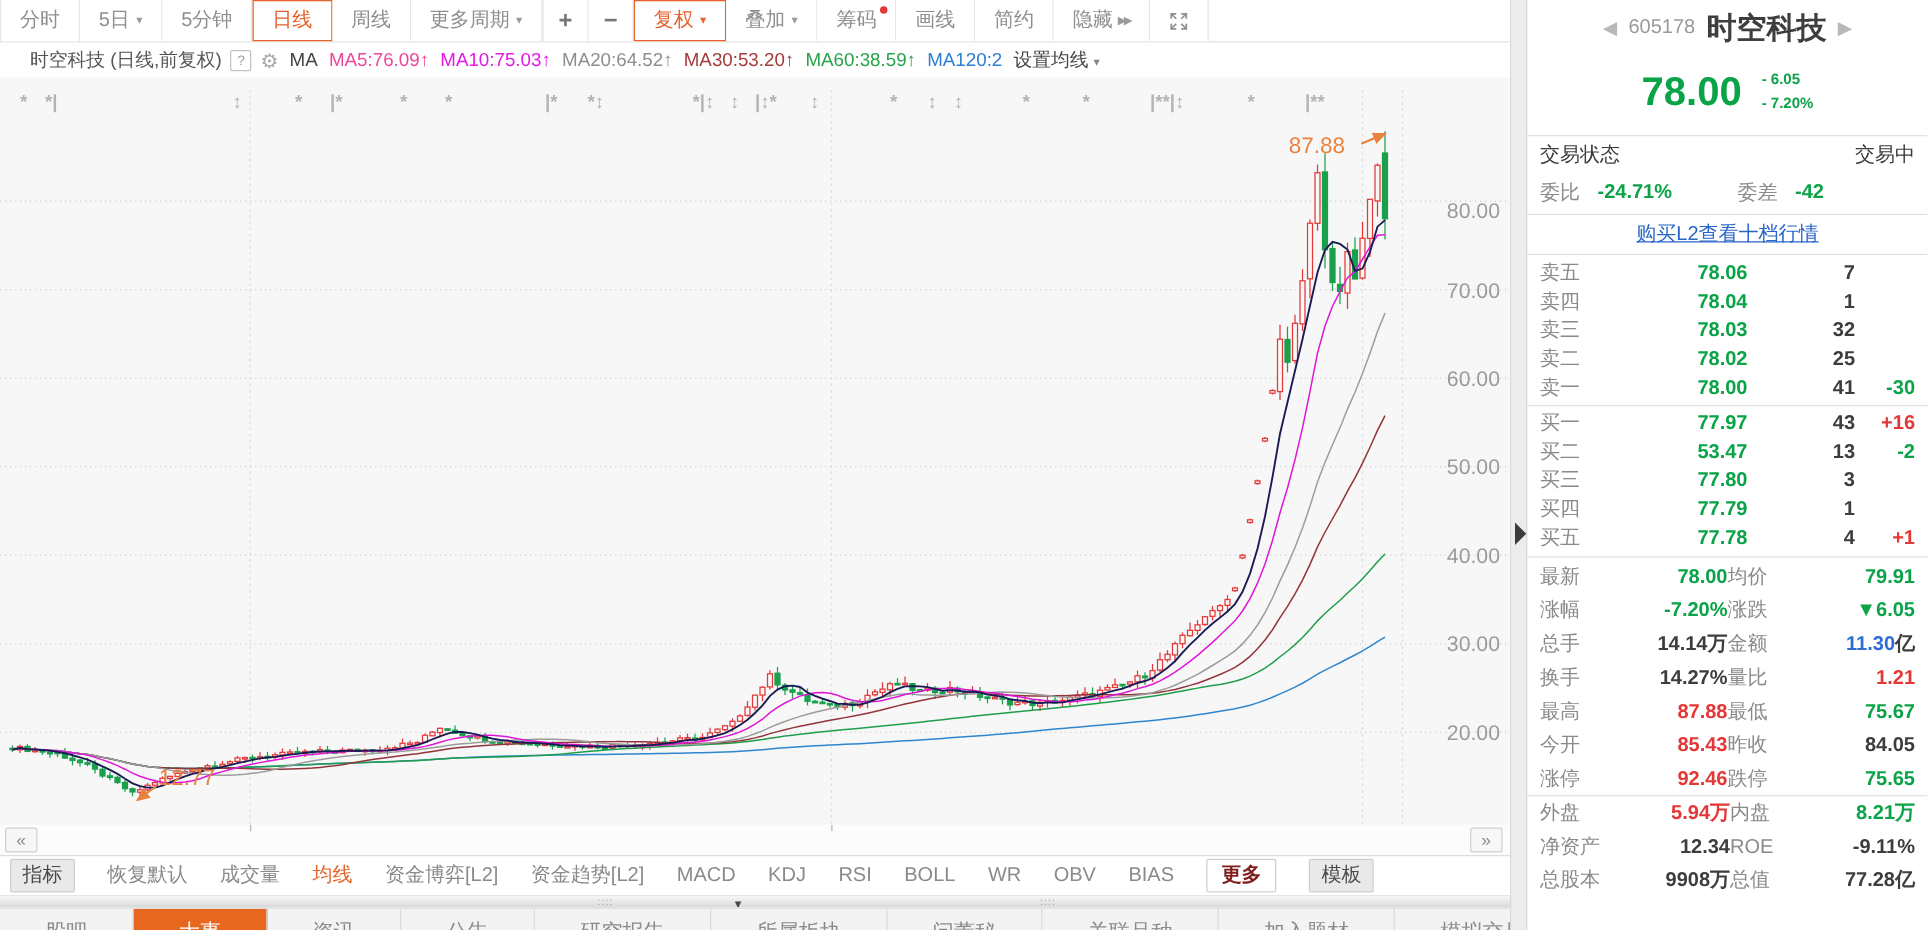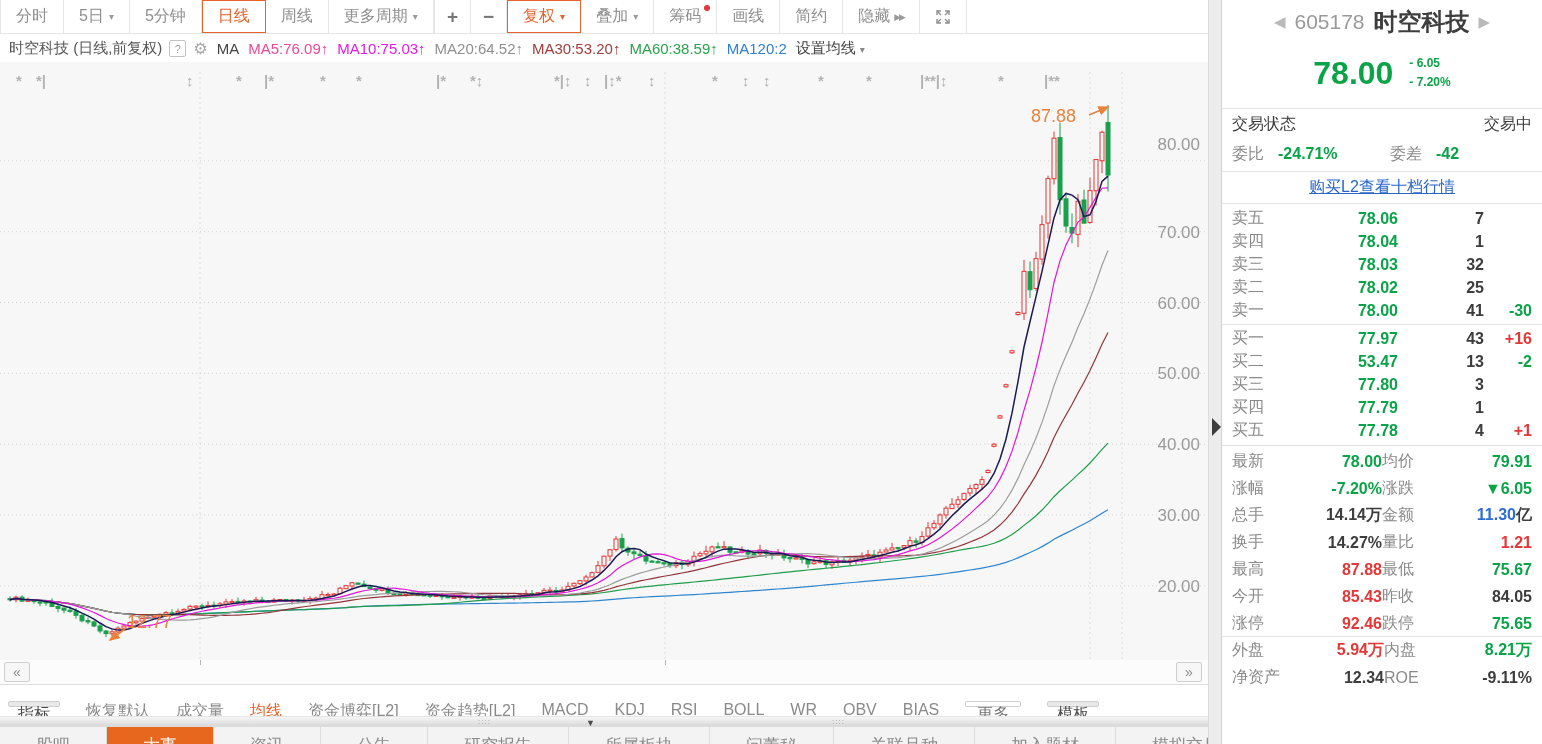--- a/index.html
+++ b/index.html
@@ -16,21 +16,21 @@
   .tgroup .cell:first-child { border-left:1px solid #e6e6e6; }
   .cell.active { color:#e6632c; border:1px solid #e6632c; }
   .cell .caret { font-size:10px; margin-left:5px; color:#9a9a9a; }
   .cell.active .caret { color:#e6632c; }
   .cell.sq { padding:0 12px; font-size:19px; color:#777; font-weight:bold; }
   .reddot { position:absolute; top:5px; right:6px; width:6px; height:6px; border-radius:50%; background:#e43737; }
   .chev { font-size:9px; color:#9a9a9a; margin-left:4px; letter-spacing:-2px; }
 
   
   .legendbar { position:absolute; left:0; top:35px; width:1208px; height:27px; background:#fff;
-    display:flex; align-items:center; padding-left:9px; font-size:15px; white-space:nowrap; }
+    display:flex; align-items:center; padding-left:24px; font-size:15px; white-space:nowrap; }
   .legendbar .title { color:#555; margin-right:7px; }
   .helpbox { display:inline-flex; width:17px; height:17px; border:1px solid #c3c3c3; border-radius:2px;
     color:#a0a0a0; font-size:11px; align-items:center; justify-content:center; margin-right:7px; }
   .gear { color:#a8a8a8; font-size:16px; margin-right:9px; }
   .ma-static { color:#444; margin-right:9px; }
   .ma-item { margin-right:9px; font-size:15px; }
   .ma-item .arr { font-weight:bold; }
   .settings { color:#444; }
   .settings .caret { font-size:10px; color:#888; margin-left:4px; }
 
@@ -39,25 +39,25 @@
   .ytick { position:absolute; width:78px; right:8px; text-align:right; font-size:17px; color:#9a9a9a; }
 
   
   .scrollrow { position:absolute; left:0; top:660px; width:1208px; height:24px; background:#fcfcfc; }
   .scrbtn { position:absolute; top:2px; width:26px; height:20px; border:1px solid #cfcfcf; background:#f7f7f7;
     color:#8a8a8a; font-size:14px; display:flex; align-items:center; justify-content:center; border-radius:2px; }
   .xtick { position:absolute; top:0; width:1px; height:5px; background:#b5b5b5; }
 
   
   .indicatorbar { position:absolute; left:0; top:684px; width:1208px; height:32px; background:#fff;
-    border-top:1px solid #dedede; display:flex; padding:16px 8px; gap:26px;
+    border-top:1px solid #dedede; display:flex; align-items:center; padding:0 8px; gap:26px;
     font-size:16px; color:#8a8a8a; white-space:nowrap; }
   .ind { cursor:pointer; }
   .ind.box-gray { background:#e9e9e9; border:1px solid #cfcfcf; color:#4a4a4a; padding:2px 9px; border-radius:2px; }
-  .ind.box-border { border:1px solid #cfcfcf; color:#737373; padding:2px 11px; border-radius:2px; }
+  .ind.box-border { border:1px solid #cfcfcf; color:#7f1d1d; padding:2px 11px; border-radius:2px;font-weight:bold; }
   .ind.active { color:#e6632c; }
 
   
   .splitter { position:absolute; left:0; top:716px; width:1208px; height:10px;
     background:linear-gradient(#f7f7f7,#d8d8d8); border-top:1px solid #e5e5e5; }
   .grip { position:absolute; top:3px; color:#9a9a9a; font-size:8px; letter-spacing:1px; line-height:4px; }
   .splitv { position:absolute; top:1px; color:#4a4a4a; font-size:9px; }
 
   
   .bottomtabs { position:absolute; left:0; top:726px; width:1208px; height:18px; background:#f3f3f3;
@@ -70,21 +70,21 @@
   .strip { position:absolute; left:1208px; top:0; width:14px; height:744px; background:#ececec;
     border-left:1px solid #dcdcdc; border-right:1px solid #d2d2d2; }
   .strip .handle { position:absolute; left:3px; top:418px; width:0; height:0;
     border-top:9px solid transparent; border-bottom:9px solid transparent; border-left:9px solid #3c3c3c; }
 
   
   .panel { position:absolute; left:1222px; top:0; width:320px; height:744px; background:#fff; font-size:16px; }
   .p-head { position:absolute; left:0; top:0; width:320px; height:44px; display:flex; align-items:center;
     justify-content:center; gap:9px; }
   .navarr { color:#b9b9b9; font-size:15px; }
-  .p-code { color:#9a9a9a; font-size:21px;text-align:center; }
+  .p-code { color:#9a9a9a; font-size:16px;text-align:center; }
   .p-name { color:#3e3e3e; font-size:24px; font-weight:bold; }
   .p-price-row { position:absolute; left:0; top:44px; width:320px; height:58px; display:flex;
     align-items:center; justify-content:center; gap:16px; }
   .p-price { font-size:32px; font-weight:bold; color:#0aa348; }
   .p-chg { font-size:12px; font-weight:bold; color:#0aa348; line-height:19px; }
   .p-div { position:absolute; left:0; width:320px; border-top:1px solid #e2e2e2; }
   .p-status { position:absolute; left:0; top:109px; width:320px; height:30px; display:flex;
     align-items:center; padding:0 10px; color:#3a3a3a; }
   .p-status .sv { margin-left:auto; }
   .p-wb { position:absolute; left:0; top:139px; width:320px; height:30px; display:grid;
@@ -612,21 +612,21 @@
         <polyline points="10,537.67841125 16,536.4393775415373 22,537.3286313252693 28,537.5350910416479 34,537.9540619567007 40,538.3242630143368 46,538.6210246436597 52,539.3506696782335 58,540.1305083049625 64,540.9320768348872 70,541.6869631673029 76,542.6539011382242 82,543.897134378627 88,545.0413105990909 94,546.3062129185249 100,547.7232177210337 106,549.1260459459899 112,550.2759544623761 118,551.112295941872 124,551.7576735592726 130,552.1792093219285 136,552.4931694675694 142,552.6733478188089 148,552.7809826572081 154,552.8311352766746 160,552.8096124248724 166,552.7275310568172 172,552.6677723343425 178,552.5546388861477 184,552.3824776772083 190,552.6049669696752 196,552.9006309728907 202,553.0770923543513 208,553.252640093115 214,553.3861693016366 220,553.4409130878097 226,553.423687521203 232,553.2603640933239 238,553.0676726219609 244,552.7633673965706 250,552.4249639271998 256,551.9059911556826 262,551.2532388309193 268,550.585814680569 274,549.71959200505 280,548.6700814342987 286,547.5885735619047 292,546.5322237297889 298,545.635741585198 304,544.7790615710701 310,543.9784679705867 316,543.2159095340076 322,542.41527079045 328,541.6565756993438 334,540.9215557867063 340,540.0525087137864 346,539.1561521948923 352,538.1440344758126 358,537.2389041197821 364,536.4805120359038 370,535.8864494783329 376,535.3598147996387 382,534.776838306809 388,534.3735020230886 394,533.9707596751765 400,533.6466245752445 406,533.3391780014739 412,533.1034792794206 418,532.8321685361743 424,532.6373990507049 430,532.4523512494192 436,532.304535663226 442,532.1558371970825 448,532.0114809153093 454,531.9184563557604 460,531.8030668918644 466,531.695384545373 472,531.5645744379333 478,531.46596558853 484,531.4026248222639 490,531.3000119873092 496,531.2332999374474 502,531.3144691925781 508,531.3634293722808 514,531.4384668288976 520,531.6582957038881 526,531.9278271891344 532,532.2932297397829 538,532.5763481118158 544,532.698702398098 550,532.7516076222937 556,532.8109040022775 562,532.846420381372 568,532.613737299451 574,532.2725855324268 580,531.8223105593112 586,531.3007363680458 592,530.5747973606071 598,529.6139465382566 604,528.3127517788896 610,526.7880871662976 616,524.913444625918 622,523.2837852599808 628,521.7658482907714 634,520.3159937314672 640,518.9556473938667 646,517.7274457635795 652,516.5760820049868 658,515.3883392642291 664,514.2189250207987 670,513.2234209652969 676,512.1091895439038 682,511.0239250538501 688,509.876163070472 694,508.5459935115468 700,507.1682227629882 706,505.7515250660191 712,504.1965290443424 718,502.68440110576154 724,501.22823584225137 730,499.96557865150805 736,498.6312712476124 742,497.31497985146433 748,496.2389335163633 754,495.262784561493 760,494.2443110769741 766,493.45938724256496 772,492.8801014878969 778,492.47132066626284 784,492.52885194848113 790,492.8140013479075 796,493.4406038279062 802,493.8203308426273 808,494.21698203422545 814,494.48575231399957 820,494.6801091840158 826,494.7921689511294 832,494.7965756569795 838,494.72898665371736 844,494.6984829680664 850,494.5187576910341 856,494.34844394999686 862,494.0741777524753 868,493.8362491451252 874,493.84605869898127 880,493.8043209493246 886,493.7620458868332 892,493.79177850126774 898,493.8067324293048 904,493.771234019561 910,493.38381478736983 916,493.0578028018207 922,492.59279922150444 928,491.71824855205926 934,490.6967472516627 940,489.52679033675224 946,488.01683910115696 952,486.3141972867063 958,484.5312659097724 964,482.38228656335474 970,480.0523504974618 976,477.6092749549409 982,474.95329365494854 988,471.8354098158458 994,467.9145798174238 1000,463.0744596610332 1006,457.08350849158273 1012,450.0462921758492 1018,441.7723734947699 1024,432.0701439279161 1030,423.0539355433865 1036,413.08505344139036 1042,402.0297112325231 1048,389.50216726997525 1054,375.55449645960283 1060,363.80805511808677 1066,353.0081923949491 1072,342.5152480763716 1078,330.96264065968984 1084,320.21702870994096 1090,308.5501127987837 1096,295.7902083559544 1102,282.3113924349353 1108,270.5515120599999 " fill="none" stroke="#93343a" stroke-width="1.2"></polyline>
         <polyline points="10,537.67841125 16,536.4393775415373 22,537.3286313252693 28,537.5350910416479 34,537.9540619567007 40,538.3242630143368 46,538.6210246436597 52,539.3506696782335 58,540.1305083049625 64,540.9320768348872 70,541.6869631673029 76,542.6539011382242 82,543.897134378627 88,545.0413105990909 94,546.3062129185249 100,547.7232177210337 106,549.1260459459899 112,550.2759544623761 118,551.112295941872 124,551.7576735592726 130,552.9042492255251 136,554.0985486601726 142,554.9750552928398 148,555.8301609803203 154,556.550403606668 160,557.1552172480331 166,557.6648083014223 172,557.9946133967861 178,558.1454976476812 184,558.1076780983689 190,557.8635412749961 196,557.4025435305551 202,556.6817958842098 208,555.8570609286385 214,554.8381097527365 220,553.4800743591886 226,551.8957508529941 232,550.3824549951407 238,549.103556525396 244,547.8534159530269 250,546.7771058447911 256,545.7088410021322 262,544.8386456008561 268,544.0704602515673 274,543.2701286006255 280,542.531200175941 286,541.9578324702452 292,541.3118133427425 298,540.8060671376613 304,540.3525494000652 310,539.9645007268923 316,539.5714665018479 322,538.9823229469879 328,538.4360643896634 334,537.8534833342725 340,537.0726106869982 346,536.2635053119562 352,535.320118970519 358,534.4023448944127 364,533.6833950573687 370,533.055769601696 376,532.5832789964891 382,531.9671950980446 388,531.538591942418 394,531.2148612579263 400,530.9448890706074 406,530.5216575123479 412,530.2393383195882 418,529.8981969518604 424,529.6409221724791 430,529.4879307630398 436,529.3417801959599 442,529.4494952108048 448,529.6028180755155 454,529.7654794542068 460,530.1570374430579 466,530.7666809959663 472,531.4426232859234 478,532.1466593407833 484,532.7357185796053 490,533.0848444903568 496,533.3816942085612 502,533.7887692756415 508,533.9209554134518 514,534.0550440648541 520,534.0901173799635 526,534.1464790934469 532,534.1047446610625 538,534.018614257875 544,533.7753500784584 550,533.5046541610078 556,533.3428315050664 562,533.0030698744789 568,532.4419765186304 574,531.7460550229257 580,530.9737545717776 586,529.9296852463569 592,528.754672703599 598,527.1201683764504 604,525.0061126074179 610,522.7200435315224 616,519.8619972286658 622,517.4034693119089 628,515.2064464532515 634,513.081769808061 640,511.10306497802577 646,509.4661088576339 652,507.8669016837295 658,506.3646460694034 664,505.0160525136561 670,503.7925645048616 676,502.3291225210005 682,501.05502628435863 688,499.8145940699832 694,498.4651560335341 700,497.108985685479 706,495.8226621404068 712,494.5373421866653 718,493.6242961091323 724,493.14857617350094 730,493.27089138882354 736,493.91957143760806 742,494.04986176170416 748,494.1516043570182 754,494.16624126796444 760,493.9067500964386 766,493.52759746483514 772,493.2107019279641 778,492.74464047950084 784,492.47100299894163 790,492.10591410543816 796,491.8591186546694 802,491.59807799507473 808,491.7176748988818 814,491.9914080117404 820,492.37089460956736 826,493.02707468529957 832,493.76697160268526 838,494.4315243913372 844,495.2214232023788 850,495.6223330641508 856,495.90488157457713 862,496.19382313587505 868,496.21056751312597 874,496.3400672397664 880,496.4490004940048 886,496.27665010680926 892,495.9048577067215 898,495.6274137536951 904,495.0121492801207 910,494.1256115480171 916,493.34536989847976 922,492.2085643300199 928,490.403504133769 934,488.4827336744592 940,486.17677182554326 946,483.3646026898766 952,480.48713437255446 958,477.4480593635835 964,473.9967083918742 970,470.40630331507975 976,466.7503651620855 982,462.91675184878466 988,458.7164159049628 994,453.0941896894043 1000,446.27610267713015 1006,438.0092685924237 1012,428.1487421145574 1018,416.3799859895348 1024,402.6697880649114 1030,390.1275141981756 1036,375.9457575339315 1042,360.3491911524029 1048,342.8864455899997 1054,323.62669105167646 1060,307.8708976660065 1066,293.76368004749736 1072,280.2064338912193 1078,265.2744758785713 1084,251.76426249999997 1090,236.872255 1096,220.61676999999997 1102,203.24571250000008 1108,188.47765750000002 " fill="none" stroke="#9c9c9c" stroke-width="1.2"></polyline>
         <polyline points="10,537.67841125 16,536.4393775415373 22,537.3286313252693 28,537.5350910416479 34,537.9540619567007 40,538.3242630143368 46,538.6210246436597 52,539.3506696782335 58,540.1305083049625 64,540.9320768348872 70,542.0878183590331 76,543.8968058575616 82,545.8676852946344 88,548.0437984220682 94,550.4822883994372 100,553.362590545052 106,556.479560857621 112,559.0161822896903 118,560.9959048150906 124,562.5832702836581 130,563.7206800920169 136,564.3002914627835 142,564.0824252910453 148,563.6165235385723 154,562.618518813899 160,560.9478439510142 166,558.8500557452237 172,556.9730445038819 178,555.2950904802716 184,553.6320859130798 190,552.0064024579755 196,550.5047955983267 202,549.2811664773744 208,548.0975983187045 214,547.0577006915739 220,546.0123047673629 226,544.9414459607643 232,543.7918654863997 238,542.9120225705205 244,542.0747459929742 250,541.5478092316068 256,540.9128864059377 262,540.3961247243379 268,540.04332218443 274,539.4825565096771 280,539.0500955845189 286,538.974218979726 292,538.8317611990853 298,538.7001117048021 304,538.6303528071562 310,538.3811922221778 316,538.230046597758 322,537.5685211696377 328,536.8288065948968 334,536.2244101588678 340,535.0951257894775 346,533.5527916441865 352,531.8084767419527 358,530.1045780840235 364,528.736437307581 370,527.7303469812143 376,526.9365113952202 382,526.3658690264515 388,526.2483772899388 394,526.2053123569847 400,526.7946523517372 406,527.4905233805093 412,528.6701998972237 418,529.6918158196974 424,530.5454070373773 430,531.2455145448654 436,531.7470489966997 442,532.5331213951582 448,532.9572588610921 454,533.3256465514289 460,533.5194225343786 466,534.0428386114233 472,534.2150466746233 478,534.6015028618693 484,534.9260301218333 490,534.924174435848 496,535.0163394204226 502,535.0444171561247 508,534.8846519658114 514,534.7844415782793 520,534.6608122255485 526,534.2501195754704 532,533.9944426475015 538,533.4357256538808 544,532.6246700350837 550,532.0851338861676 556,531.6693235897104 562,530.9617225928331 568,529.9993010714495 574,528.7076684675721 580,527.2866969180066 586,525.6092509172435 592,523.5149027596966 598,520.80461109902 604,517.387555179752 610,513.3549531768772 616,508.0546708676212 622,503.8452160309847 628,500.41359183505335 634,497.45587114855005 640,494.919433038045 646,493.32296679802437 652,492.21890060776246 658,491.9246810397867 664,492.64454984756014 670,494.23017583284604 676,496.6035741743798 682,498.2648365377325 688,499.215596304913 694,499.4744409185181 700,499.29853833291304 706,498.32235748278924 712,496.85578376556816 718,495.3239111784777 724,493.6526024994417 730,492.31160694480093 736,491.2355687008363 742,489.8348869856758 748,489.0876124091235 754,488.8580416174107 760,488.51496185996416 766,488.73283744688115 772,489.5656200903602 778,490.16536978052403 784,491.2894034984416 790,491.9002212660754 796,492.4826686085024 802,493.3612690044736 808,494.34773738864 814,495.12477440607 820,496.22682735917044 826,497.32131192371793 832,497.9683231150103 838,498.6976790021504 844,499.153442906316 850,499.34444486222606 856,499.32709454065184 862,499.0263772672764 868,498.0733976376119 874,497.5553600734629 880,496.67117362883926 886,495.23198828990064 892,493.84139229843265 898,492.55714850523987 904,490.87085565392545 910,488.90677823380827 916,487.36364525630773 922,485.39075139276343 928,482.73361062992615 934,479.4101072754555 940,475.68237002224714 946,471.4972170898525 952,467.13287644667616 958,462.33897022192707 964,457.1225611298229 970,451.9058283963512 976,446.13708506786304 982,440.44275230480577 988,434.6992211799994 994,426.77827210335295 1000,416.86983533201305 1006,404.52132009499485 1012,389.1646077824387 1018,370.4210017571426 1024,348.217015 1030,328.34919999999994 1036,305.75442999999996 1042,280.25563 1048,251.07366999999994 1054,220.47510999999997 1060,198.87196 1066,183.00604000000004 1072,171.24825999999996 1078,160.12795000000006 1084,155.31151 1090,145.39531 1096,135.47910999999988 1102,126.23579499999994 1108,125.88164499999993 " fill="none" stroke="#e016d8" stroke-width="1.2"></polyline>
         <polyline points="10,537.67841125 16,536.4393775415373 22,537.3286313252693 28,537.5350910416479 34,537.9540619567007 40,538.4534333672041 46,539.4936834845087 52,540.5638926900122 58,542.2068421156141 64,543.9100917130737 70,545.7222033508622 76,548.2999282306147 82,551.1714778992565 88,553.8807547285223 94,557.0544850858005 100,561.0029777392416 106,564.6591934846273 112,566.8608866801242 118,568.1110549016589 124,568.1120554815155 130,566.4383824447921 136,563.9413894409397 142,561.3039639019665 148,559.1219921754857 154,557.1249821462823 160,555.4573054572363 166,553.7587220495076 172,552.6421251057972 178,551.4681887850575 184,550.1391896798773 190,548.5554994587146 196,547.2508691471459 202,545.9202078489516 208,544.7270078523516 214,543.9762117032707 220,543.4691100760112 226,542.6320227743828 232,541.6635231238478 238,541.0970372886894 244,540.1732802826776 250,539.6265083872023 256,539.1937500374926 262,539.1287263248282 268,538.9896070801706 274,538.7918327366767 280,538.4736827818354 286,538.7546879219592 292,538.5347960733425 298,538.4106163294335 304,538.4688728776359 310,538.28870166252 316,537.7054052735568 322,536.602246265933 328,535.2469968603601 334,533.9799474400997 340,531.901549916435 346,529.4001780148162 352,527.0147072179724 358,524.9621593076869 364,523.4929271750623 370,523.5591440459935 376,524.4728447756241 382,525.7170308349307 388,527.5345952721909 394,528.9176975389072 400,530.0301606574809 406,530.5082019853945 412,531.6233689595169 418,531.8490363672038 424,532.1731165358475 430,532.4608684322499 436,532.9858960080049 442,533.4428738307996 448,534.0654813549804 454,534.4781765670103 460,534.5779766365073 466,535.0997812148416 472,534.987219518447 478,535.1375243687582 484,535.3738836766561 490,535.2703722351888 496,534.9328976260034 502,535.1016147938026 508,534.6317795628647 514,534.1949994799024 520,534.0512522159083 526,533.5673415249374 532,532.8872705012004 538,532.2396717448968 544,531.0543405902649 550,530.1190155564269 556,529.7713056544834 562,529.0361746844658 568,527.7589303980022 574,526.3609963448793 580,524.4543782795861 586,521.4471961800035 592,517.9936308349273 598,513.8502918000378 604,508.41411401462483 610,502.25552807416824 616,494.6621455552389 622,489.696801227042 628,486.976891870069 634,486.49762828247526 640,487.5833380019217 646,491.9837880408098 652,494.7409999884829 658,496.8724702095045 664,498.79147141264514 670,500.8770136637704 676,501.22336030794975 682,501.78867308698216 688,501.55872240032147 694,500.1574104243912 700,497.72006300205567 706,495.42135465762874 712,491.92289444415417 718,489.0890999566341 724,487.1477945744923 730,486.9031508875462 736,487.0497827440439 742,487.7468795271974 748,489.0861248616129 754,490.56828866032913 760,490.12677283238213 766,490.4158921497184 772,491.384360653523 778,491.24461469943515 784,492.010518336554 790,493.67366969976877 796,494.5494450672865 802,495.33817735542425 808,497.4508600778448 814,498.239030475586 820,498.77998501857206 826,500.09317878014934 832,500.5984688745963 838,499.94449792645577 844,500.06785533704607 850,499.9089047058801 856,498.56101030115434 862,497.45428565995655 868,496.20229734876796 874,495.0428648098797 880,493.4334425517983 886,491.90296627864694 892,490.2284989369088 898,488.9119996617118 904,486.69884649797115 910,484.3801139158182 916,482.82432423396847 922,480.553003848618 928,476.5552215981405 934,472.12136805293983 940,466.98462612867615 946,460.17010994573644 952,453.71274904473427 958,448.1227188457136 964,442.12375420670594 970,436.8270306640262 976,432.1040601899897 982,427.1727555648773 988,421.27572351428523 994,411.43279 1000,396.91263999999995 1006,376.93858 1012,351.15646000000004 1018,319.56627999999995 1024,285.00123999999994 1030,259.78576000000004 1036,234.57028000000003 1042,209.35479999999995 1048,182.58106000000004 1054,155.94898 1060,137.95816000000002 1066,131.44179999999994 1072,133.14171999999996 1078,137.6748399999999 1084,154.67403999999993 1090,152.83245999999997 1096,139.51641999999993 1102,119.32987000000003 1108,114.08845000000008 " fill="none" stroke="#1a1a55" stroke-width="1.5"></polyline>
         <text x="1031" y="60" font-size="18" fill="#e8823c">87.88</text>
         <line x1="1089" y1="53" x2="1108" y2="45" stroke="#e8823c" stroke-width="1.6" marker-end="url(#ah)"></line>
         <text x="127" y="566" font-size="18" fill="#e8823c">12.77</text>
         <line x1="125" y1="567" x2="110" y2="578" stroke="#e8823c" stroke-width="1.6" marker-end="url(#ah)"></line>
       </svg>
     <div id="yticks">
-        <div class="ytick" style="top: 73px;">80.00</div>
+        <div class="ytick" style="top: 97px;">80.00</div>
         <div class="ytick" style="top: 160.69px;">70.00</div>
         <div class="ytick" style="top: 231.52px;">60.00</div>
         <div class="ytick" style="top: 302.35px;">50.00</div>
         <div class="ytick" style="top: 373.18px;">40.00</div>
         <div class="ytick" style="top: 444.01px;">30.00</div>
         <div class="ytick" style="top: 514.84px;">20.00</div>
       </div>
   </div>
 
   <div class="scrollrow">
@@ -822,15 +822,21 @@
           <span class="val c-red"><span>5.94万</span></span>
           <span class="lbl">内盘</span>
           <span class="val c-green"><span>8.21万</span></span>
         </div>
         <div class="srow g2">
           <span class="lbl">净资产</span>
           <span class="val c-dark"><span>12.34</span></span>
           <span class="lbl">ROE</span>
           <span class="val c-dark"><span>-9.11%</span></span>
         </div>
+        <div class="srow g2">
+          <span class="lbl">总股本</span>
+          <span class="val c-dark"><span>9908万</span></span>
+          <span class="lbl">总值</span>
+          <span class="val c-dark"><span>77.28亿</span></span>
+        </div>
       </div>
   </div>
 </div>
 
 </body></html>

